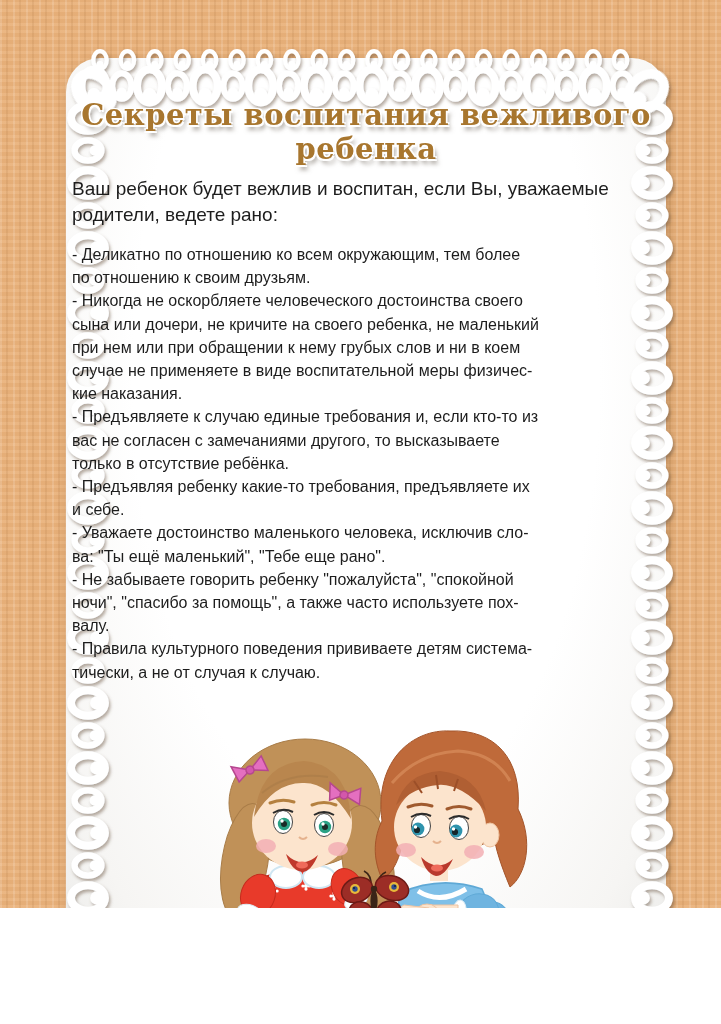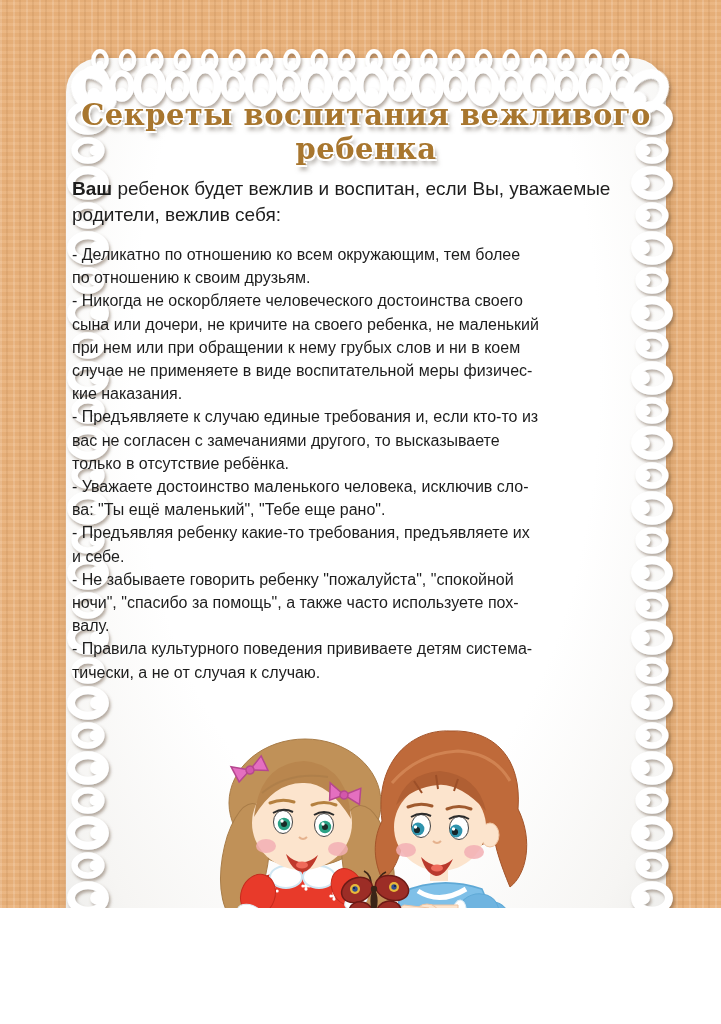--- a/index.html
+++ b/index.html
@@ -25,21 +25,21 @@
     position:absolute;left:70px;top:98px;width:592px;margin:0;
     text-align:center;
     font-family:"DejaVu Serif",serif;font-weight:bold;font-size:29px;letter-spacing:.5px;
     color:#a8762e;
     text-shadow:-1.5px -1.5px 0 #fff,1.5px -1.5px 0 #fff,-1.5px 1.5px 0 #fff,1.5px 1.5px 0 #fff,3px 5px 4px rgba(110,100,90,.55);
   }
   .intro{
     position:absolute;left:72px;top:176px;margin:0;
     font-size:19px;line-height:26px;color:#1d1d1d;white-space:pre;
   }
-  .intro .lead{font-weight:bold;}
+  .intro .lead{font-weight:normal;}
   .rules{position:absolute;left:72px;top:243px;}
   .rule{font-size:16px;line-height:23.2px;color:#1d1d1d;white-space:pre;}
   .watermark{
     position:absolute;right:66px;top:961px;z-index:5;
     font-size:16.5px;font-weight:bold;font-style:italic;letter-spacing:.5px;
     color:rgba(125,125,128,.85);
     text-shadow:1px 1px 1px rgba(255,255,255,.7);
     margin-left:24px;
   }
 </style>
@@ -336,37 +336,37 @@
         <use href="#loopShape" xlink:href="#loopShape" transform="translate(646 92) rotate(45) scale(1.28)"></use>
         <use href="#loopShape" xlink:href="#loopShape" transform="translate(94 942) rotate(-135) scale(1.34)"></use>
         <use href="#loopShape" xlink:href="#loopShape" transform="translate(646 942) rotate(135) scale(1.34)"></use>
       </g>
   </svg>
 
   <div class="content">
     <h1 class="title">Секреты воспитания вежливого ребенка</h1>
 
     <p class="intro"><span class="lead">Ваш</span><span> ребенок будет вежлив и воспитан, если Вы, уважаемые
-родители, вежлив себя:</span></p>
+родители, ведете рано:</span></p>
 
     <div class="rules">
       <div class="rule">- Деликатно по отношению ко всем окружающим, тем более
 по отношению к своим друзьям.</div>
       <div class="rule">- Никогда не оскорбляете человеческого достоинства своего
 сына или дочери, не кричите на своего ребенка, не маленький
 при нем или при обращении к нему грубых слов и ни в коем
 случае не применяете в виде воспитательной меры физичес-
 кие наказания.</div>
       <div class="rule">- Предъявляете к случаю единые требования и, если кто-то из
 вас не согласен с замечаниями другого, то высказываете
 только в отсутствие ребёнка.</div>
+      <div class="rule">- Предъявляя ребенку какие-то требования, предъявляете их
+и себе.</div>
       <div class="rule">- Уважаете достоинство маленького человека, исключив сло-
 ва: "Ты ещё маленький", "Тебе еще рано".</div>
-      <div class="rule">- Предъявляя ребенку какие-то требования, предъявляете их
-и себе.</div>
       <div class="rule">- Не забываете говорить ребенку "пожалуйста", "спокойной
 ночи", "спасибо за помощь", а также часто используете пох-
 валу.</div>
       <div class="rule">- Правила культурного поведения прививаете детям система-
 тически, а не от случая к случаю.</div>
     </div>
   </div>
 
   <div class="watermark">с сайта nashideto4ki.ru</div>
 </div>

